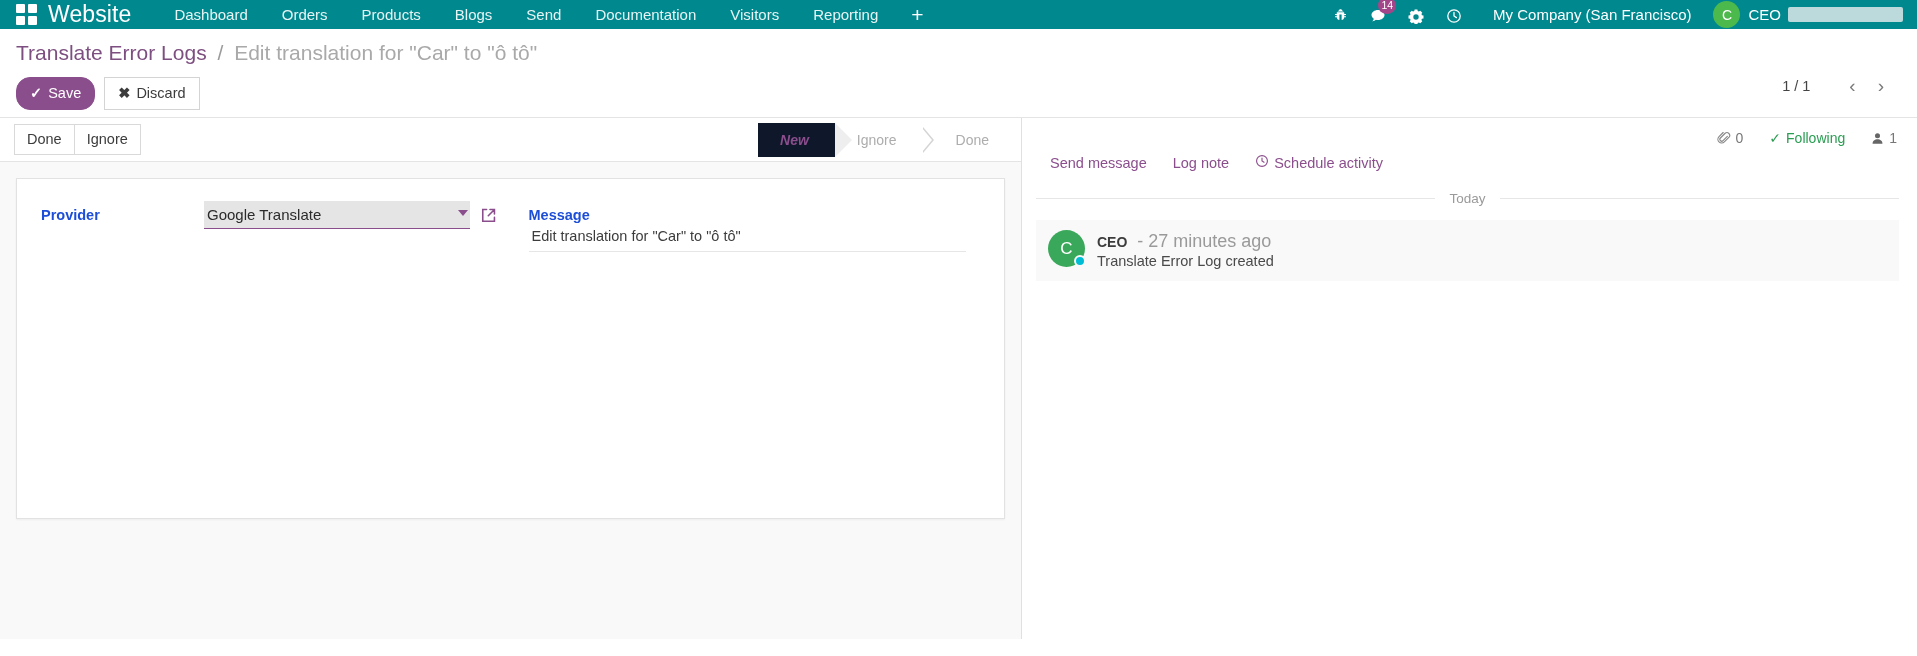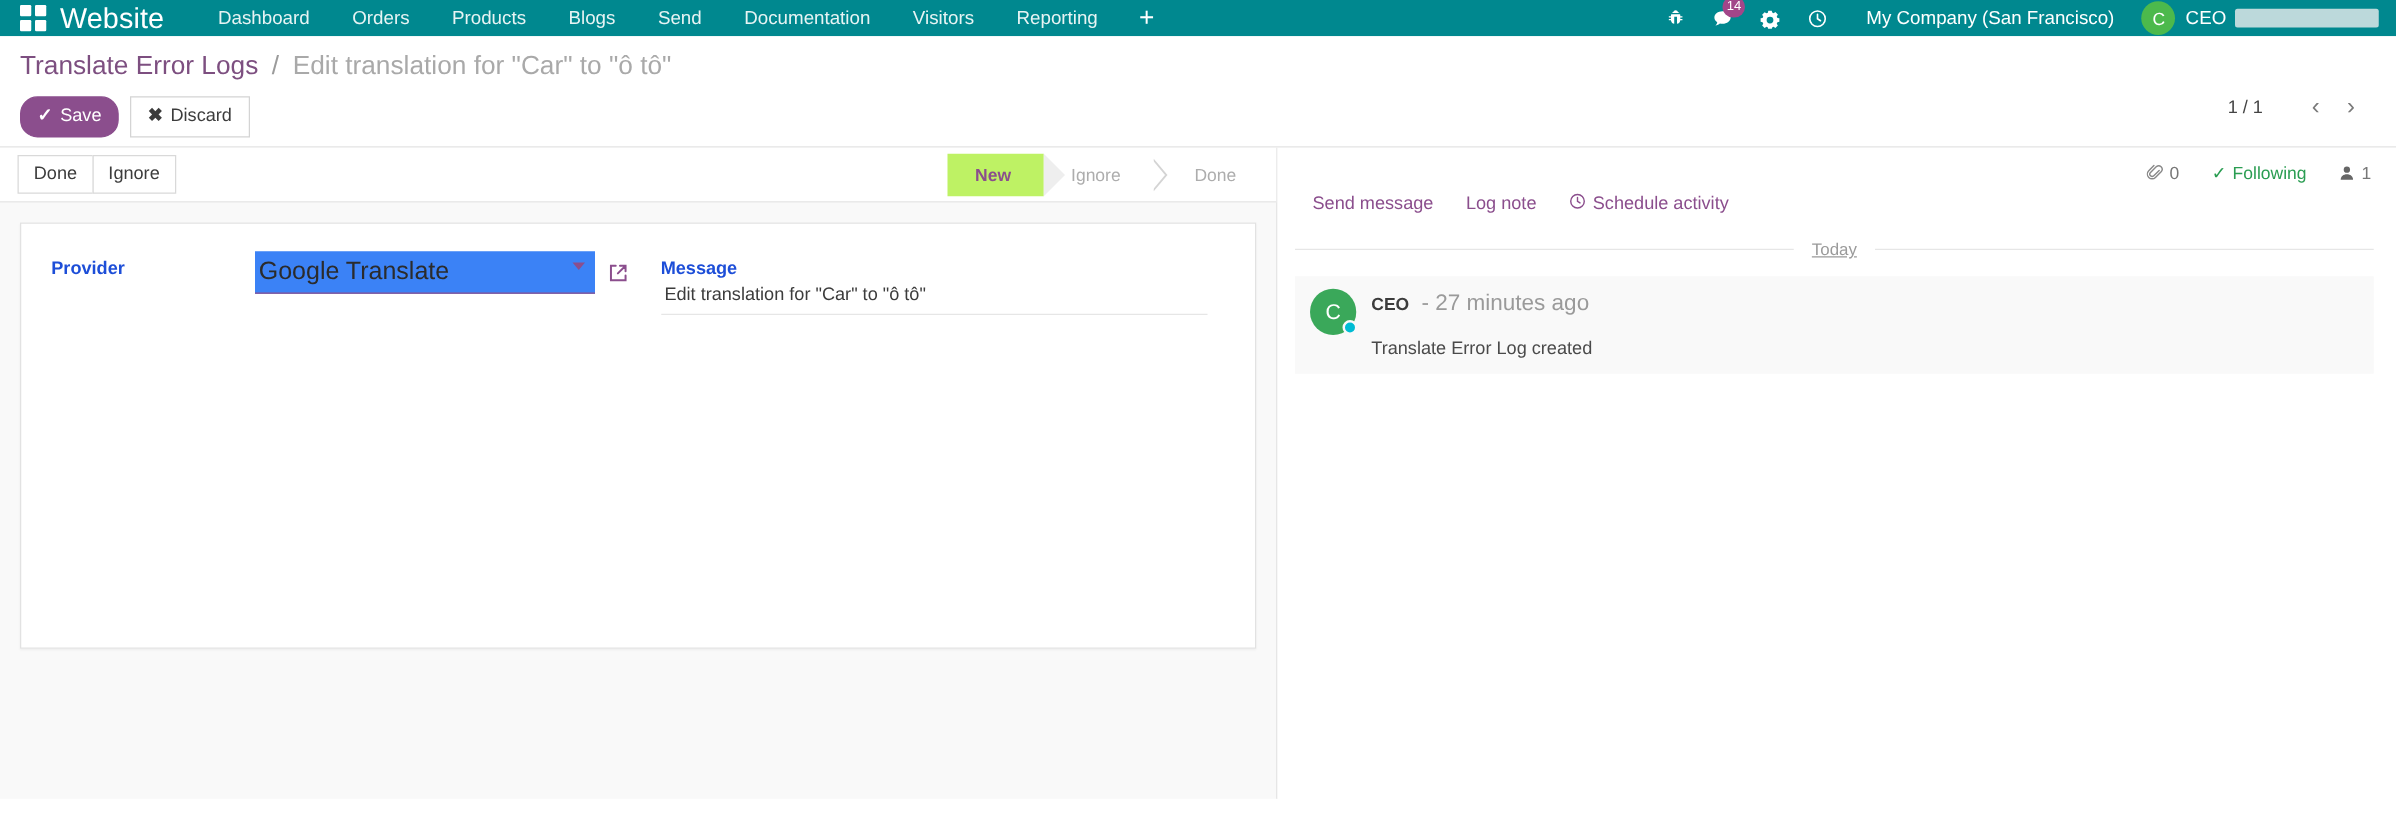--- a/index.html
+++ b/index.html
@@ -200,23 +200,24 @@
     position: relative;
     font-size: 14px;
     color: #adadad;
     padding: 0 26px 0 22px;
     height: 34px;
     line-height: 34px;
     cursor: pointer;
     white-space: nowrap;
   }
   .stage.active {
-    background: #bef264;
+    background: #0f172a;
     color: #8b4e8d;
     font-weight: 700;
+    font-style: italic;
   }
   .stage.active::after {
     content: "";
     position: absolute;
     right: -17px; top: 0;
     width: 0; height: 0;
     border-top: 17px solid transparent;
     border-bottom: 17px solid transparent;
     border-left: 17px solid #eeeeee;
   }
@@ -268,24 +269,24 @@
     font-weight: 700;
     padding-top: 6px;
     flex-shrink: 0;
   }
   .fvalue { flex: 1; position: relative; }
 
   .m2o-wrap { display: flex; align-items: center; }
   .m2o-input {
     flex: 1;
     max-width: 272px;
-    font-size: 20px;
+    font-size: 15px;
     font-family: "Liberation Sans", sans-serif;
     color: #2b2b2b;
-    background: #3b82f6;
+    background: #e5e5e5;
     border: none;
     border-bottom: 1px solid #8b4e8d;
     padding: 5px 22px 5px 3px;
     outline: none;
   }
   .m2o-caret {
     position: absolute;
     left: 254px; top: 9px;
     width: 0; height: 0;
     border-left: 5px solid transparent;
@@ -345,21 +346,20 @@
   }
   .chat-act .ic { margin-right: 5px; }
 
   .thread { padding: 20px 18px 0 14px; }
   .date-sep {
     display: flex;
     align-items: center;
     color: #9a9a9a;
     font-size: 13.5px;
     margin-bottom: 14px;
-    text-decoration: underline;
   }
   .date-sep .line { flex: 1; height: 1px; background: #e6e6e6; }
   .date-sep .lbl { padding: 0 14px; }
 
   .msg {
     display: flex;
     background: #f9f9f9;
     padding: 10px 12px 12px 12px;
   }
   .avatar-msg {
@@ -379,21 +379,21 @@
     right: -1px; bottom: 0;
     width: 12px; height: 12px;
     border-radius: 50%;
     background: #00bcd4;
     border: 2px solid #f9f9f9;
   }
   .msg-body { margin-left: 12px; padding-top: 1px; }
   .msg-head { font-size: 14px; }
   .msg-author { font-weight: 700; color: #3c3c3c; }
   .msg-time { color: #9a9a9a; margin-left: 6px; font-size: 18px; }
-  .msg-text { font-size: 14.5px; color: #4a4a4a; margin-top: 18px; }
+  .msg-text { font-size: 14.5px; color: #4a4a4a; margin-top: 1px; }
 </style>
 </head>
 <body>
 
 <div class="navbar">
   <div class="apps-grid">
     <i></i>
     <i></i>
     <i></i>
     <i></i>

